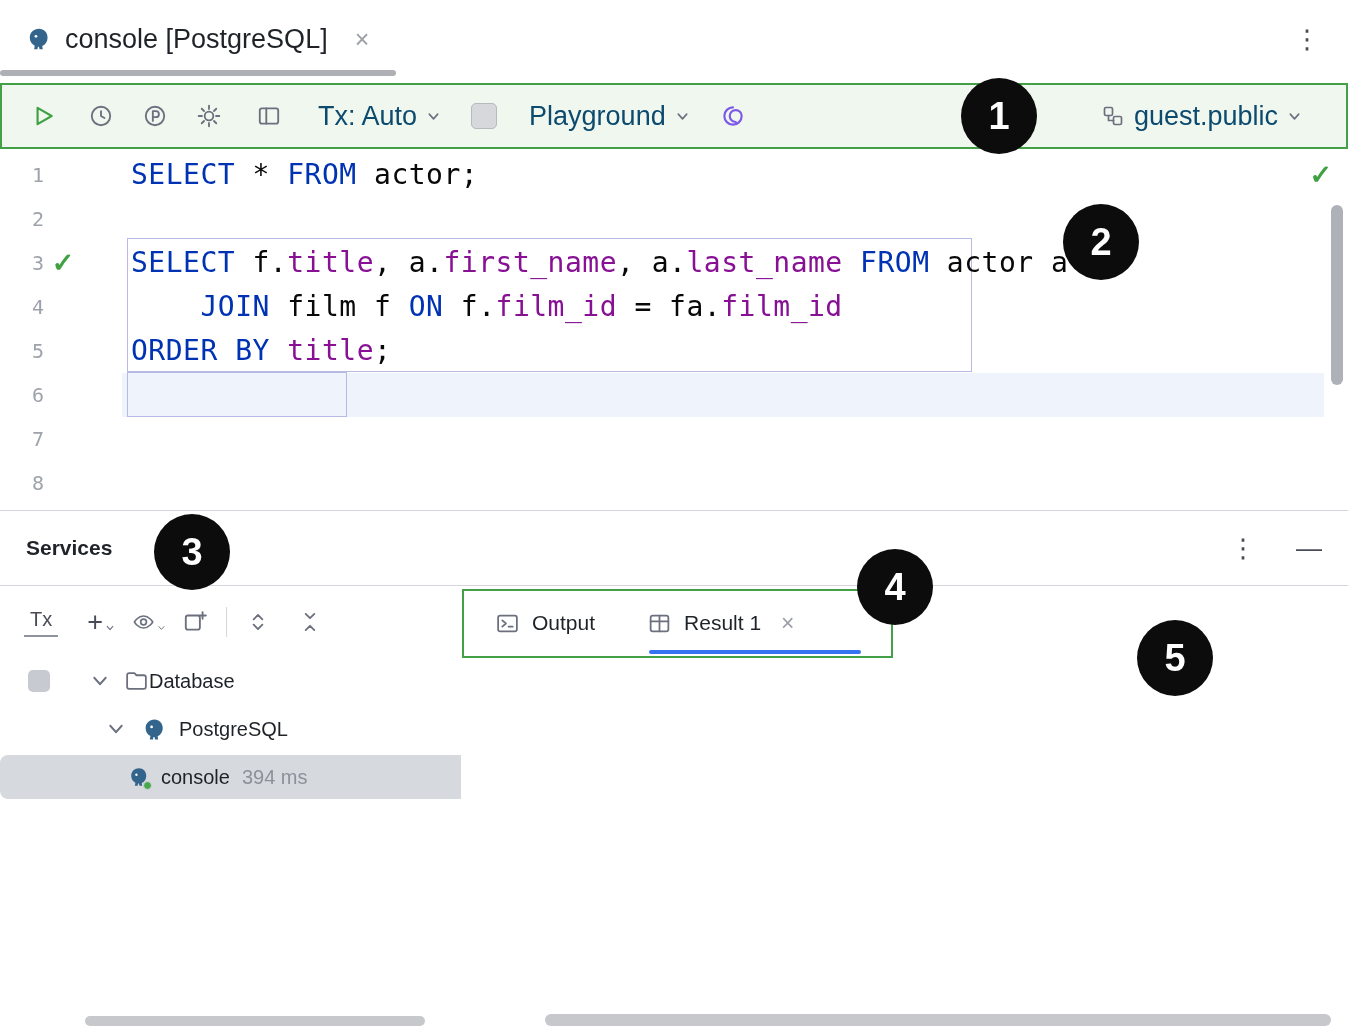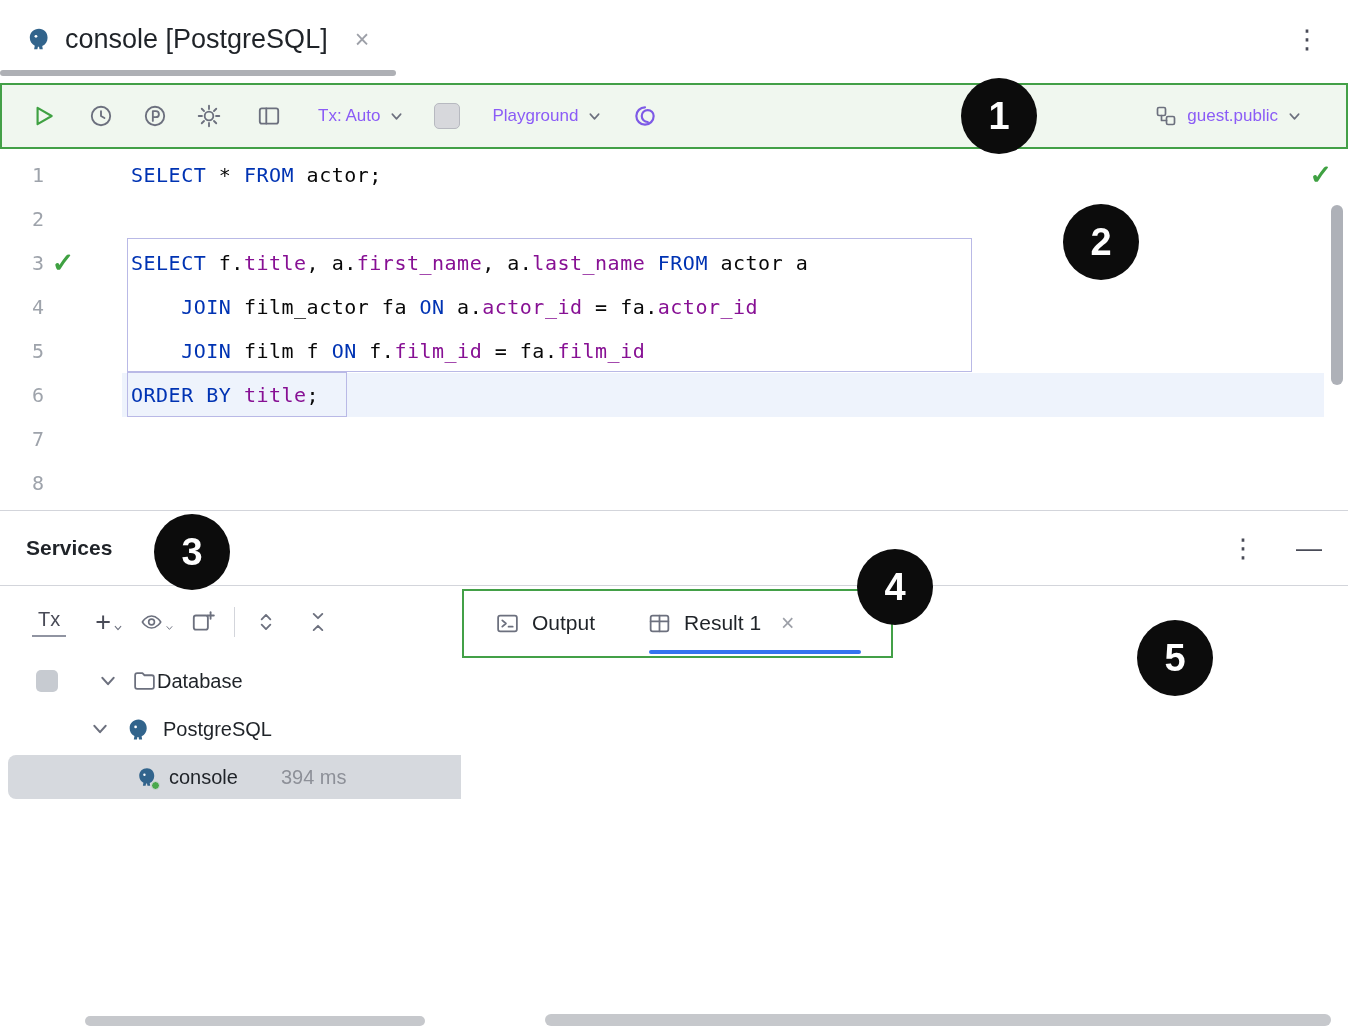--- a/index.html
+++ b/index.html
@@ -15,68 +15,68 @@
   .tabbar{position:absolute;left:0;top:0;width:100%;height:76px;background:#fff}
   .etab{position:absolute;left:16px;top:12px;height:54px;display:flex;align-items:center;gap:13px;padding:0 10px}
   .etab-label{font-size:27px;color:#1f2328}
   .etab-close{font-size:25px;color:#9da0a8;margin-left:14px;line-height:1}
   .tab-kebab{position:absolute;right:28px;top:26px;font-size:26px;color:#494b57;line-height:1;letter-spacing:0}
   .tab-scrollbar{position:absolute;left:0;top:70px;width:396px;height:6px;background:#aeb0b5;border-radius:3px}
 
   
   .toolbar{position:absolute;left:0;top:83px;width:1348px;height:66px;background:#f0f7ef;
            border:2px solid #43a047;display:flex;align-items:center;padding:0 24px}
-  .tool-label{font-size:17px;color:#8b5cf6;white-space:nowrap}
+  .tool-label{font-size:27px;color:#0c4a6e;white-space:nowrap}
   .dd{display:flex;align-items:center;gap:9px}
   .stop-sq{width:26px;height:26px;border-radius:5px;background:#d7d8dc;border:1.5px solid #b7b9c0}
   .spacer{flex:1}
 
   
   .editor{position:absolute;left:0;top:149px;width:1348px;height:361px;background:#fff}
   .caret-line{position:absolute;left:122px;top:224px;width:1202px;height:44px;background:#eef3fc}
   .exec-a{position:absolute;left:127px;top:89px;width:845px;height:134px;border:1.5px solid #b9b9e6;pointer-events:none}
   .exec-b{position:absolute;left:127px;top:223px;width:220px;height:45px;border:1.5px solid #b9b9e6;pointer-events:none}
   .gutter{position:absolute;left:0;top:4px;width:44px;text-align:right}
   .gut-row{height:44px;line-height:44px;font-family:"DejaVu Sans Mono","Liberation Mono",monospace;
            font-size:20px;color:#9ea3ab}
   .code-lines{position:absolute;left:131px;top:4px;right:24px;z-index:2}
   .code-row{height:44px;line-height:44px;font-family:"DejaVu Sans Mono","Liberation Mono",monospace;
-            font-size:20px;letter-spacing:.5px;white-space:pre;color:#080808}
+            font-size:28px;letter-spacing:.5px;white-space:pre;color:#080808}
   .code-row .kw{color:#0033b3}
   .code-row .fld{color:#871094}
   .code-row .pl{color:#080808}
   .gutter-check{position:absolute;left:48px;top:92px;width:30px;height:44px;display:flex;align-items:center;
                 justify-content:center;font-size:27px;font-weight:bold;color:#3fa142}
   .line1-check{position:absolute;right:16px;top:4px;height:44px;display:flex;align-items:center;
                font-size:27px;font-weight:bold;color:#3fa142}
   .ed-scroll{position:absolute;right:5px;top:56px;width:12px;height:180px;border-radius:6px;background:#aeb1b8}
 
   
   .services{position:absolute;left:0;top:510px;width:1348px;height:524px;border-top:1px solid #d3d5db;background:#fff}
   .svc-header{position:absolute;left:0;top:0;width:100%;height:75px;border-bottom:1px solid #d3d5db;
               display:flex;align-items:center;padding:0 26px}
   .svc-title{font-size:21px;font-weight:bold;color:#1f2328}
   .svc-header-right{margin-left:auto;display:flex;align-items:center;gap:40px}
   .hdr-glyph{font-size:26px;color:#494b57;line-height:1}
 
-  .svc-left{position:absolute;left:8px;top:76px;width:496px;bottom:0;border-right:1px solid #701a75;background:#fff}
+  .svc-left{position:absolute;left:0;top:76px;width:496px;bottom:0;border-right:1px solid #701a75;background:#fff}
   .svc-toolbar{display:flex;align-items:center;height:70px;padding:0 24px}
   .tx-btn{font-size:20px;color:#494b57;border-bottom:2px solid #9094a1;padding:0 6px 4px}
   .vdiv{width:1px;height:30px;background:#d3d5db;margin:0 14px}
   .glyph-btn{font-size:27px;color:#494b57;line-height:1}
   .micro-chev{margin-left:2px;margin-top:12px}
 
   .tree-row{height:48px;display:flex;align-items:center;font-size:20px;color:#1f2328}
   .tree-row.r1{padding-left:28px}
-  .tree-row.r2{padding-left:82px}
+  .tree-row.r2{padding-left:106px}
   .tree-row.r3{}
   .chk{width:22px;height:22px;border-radius:5px;background:#c7cbd1}
   .sel-pill{height:44px;display:flex;align-items:center;background:#d6d9de;border-radius:8px;flex:1;
             padding-left:128px;gap:11px}
-  .tree-meta{color:#8d9098;margin-left:32px}
+  .tree-meta{color:#8d9098;margin-left:1px}
 
   
   .svc-right{position:absolute;left:461px;top:76px;right:0;bottom:0;background:#fff}
   .res-tabs{position:absolute;left:0;top:0;width:100%;height:72px;display:flex;align-items:flex-end}
   .res-tab{display:flex;align-items:center;gap:12px;font-size:21px;height:100%;padding:0 8px}
   .res-tab.output{margin-left:26px}
   .res-tab.result{margin-left:36px}
   .res-close{font-size:23px;color:#9da0a8;margin-left:8px}
   .res-underline{position:absolute;left:188px;top:63px;width:212px;height:4px;background:#3574f0;border-radius:2px}
 
@@ -184,21 +184,20 @@
         <div class="gut-row">5</div>
         <div class="gut-row">6</div>
         <div class="gut-row">7</div>
         <div class="gut-row">8</div>
       </div>
     <div class="gutter-check">✓</div>
     <div class="code-lines">
         <div class="code-row"><span class="kw">SELECT</span><span class="pl"> * </span><span class="kw">FROM</span><span class="pl"> actor;</span></div>
         <div class="code-row"></div>
         <div class="code-row"><span class="kw">SELECT</span><span class="pl"> f.</span><span class="fld">title</span><span class="pl">, a.</span><span class="fld">first_name</span><span class="pl">, a.</span><span class="fld">last_name</span><span class="pl"> </span><span class="kw">FROM</span><span class="pl"> actor a</span></div>
-        <div class="code-row"><span class="pl">    </span><span class="kw">JOIN</span><span class="pl"> film_actor fa </span><span class="kw">ON</span><span class="pl"> a.</span><span class="fld">actor_id</span><span class="pl"> = fa.</span><span class="fld">actor_id</span></div>
         <div class="code-row"><span class="pl">    </span><span class="kw">JOIN</span><span class="pl"> film f </span><span class="kw">ON</span><span class="pl"> f.</span><span class="fld">film_id</span><span class="pl"> = fa.</span><span class="fld">film_id</span></div>
         <div class="code-row"><span class="kw">ORDER BY</span><span class="pl"> </span><span class="fld">title</span><span class="pl">;</span></div>
         <div class="code-row"></div>
         <div class="code-row"></div>
       </div>
     <div class="line1-check">✓</div>
     <div class="ed-scroll"></div>
   </div>
 
   <div class="services">

